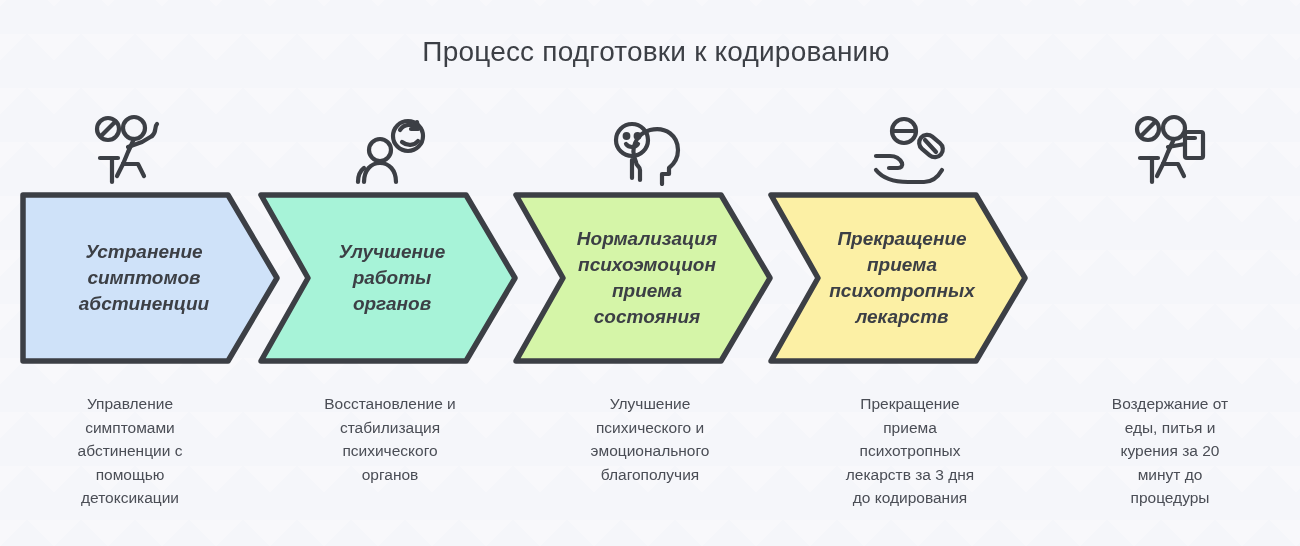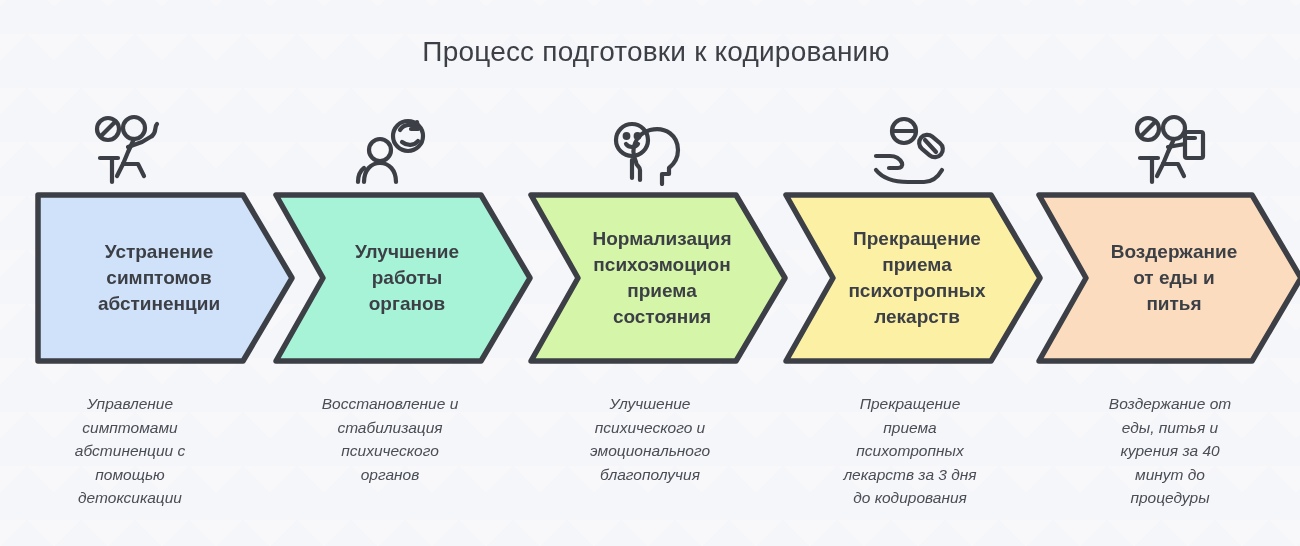--- a/index.html
+++ b/index.html
@@ -34,42 +34,41 @@
   
   .icon-row{
     position:absolute; top:108px; left:0; width:1300px;
     display:flex;
   }
   .icon-cell{ width:260px; display:flex; justify-content:center; align-items:flex-end; height:78px; }
   .icon-cell svg{ display:block; }
 
   
   .chevron-row{
-    position:absolute; top:192px; left:15px; width:1200px; height:172px;
+    position:absolute; top:192px; left:0; width:1200px; height:172px;font-style:italic;
   }
   .chev{
     position:absolute; top:0; height:172px; width:260px;
   }
   .chev svg{ position:absolute; inset:0; width:100%; height:100%; overflow:visible; }
   .chev-label{
     position:absolute; inset:0;
     display:flex; align-items:center; justify-content:center;
     text-align:center;
     font-size:19px; font-weight:bold; color:#3c3f45;
     line-height:1.38;
     padding:0 32px 0 40px;
     white-space:pre-line;
   }
   .chev.first .chev-label{ padding:0 40px 0 28px; }
 
   
   .caption-row{
     position:absolute; top:392px; left:0; width:1300px;
     display:flex;
-    font-style:italic;
   }
   .caption{
     width:260px;
     text-align:center;
     font-size:15.5px; color:#4a4d55;
     line-height:1.52;
     padding:0 30px;
     white-space:pre-line;
   }
 </style>
@@ -192,28 +191,20 @@
   <div class="chev" style="left:768px;">
     <svg viewBox="0 0 260 172" preserveAspectRatio="none">
       <path d="M3 3 H208 L257 86 L208 169 H3 L50 86 Z" fill="#fcf0a5" stroke="#3c3f45" stroke-width="5.5" stroke-linejoin="round"></path>
     </svg>
     <div class="chev-label">Прекращение
 приема
 психотропных
 лекарств</div>
   </div>
 
-  <div class="chev" style="left:1021px;width:268px;">
-    <svg viewBox="0 0 268 172" preserveAspectRatio="none">
-      <path d="M3 3 H216 L265 86 L216 169 H3 L50 86 Z" fill="#fbdcbe" stroke="#3c3f45" stroke-width="5.5" stroke-linejoin="round"></path>
-    </svg>
-    <div class="chev-label">Воздержание
-от еды и
-питья</div>
-  </div>
 
 </div>
 
 <div class="caption-row">
   <div class="caption">Управление
 симптомами
 абстиненции с
 помощью
 детоксикации</div>
   <div class="caption">Восстановление и
@@ -224,16 +215,16 @@
 психического и
 эмоционального
 благополучия</div>
   <div class="caption">Прекращение
 приема
 психотропных
 лекарств за 3 дня
 до кодирования</div>
   <div class="caption">Воздержание от
 еды, питья и
-курения за 40
+курения за 20
 минут до
 процедуры</div>
 </div>
 
 </body></html>

